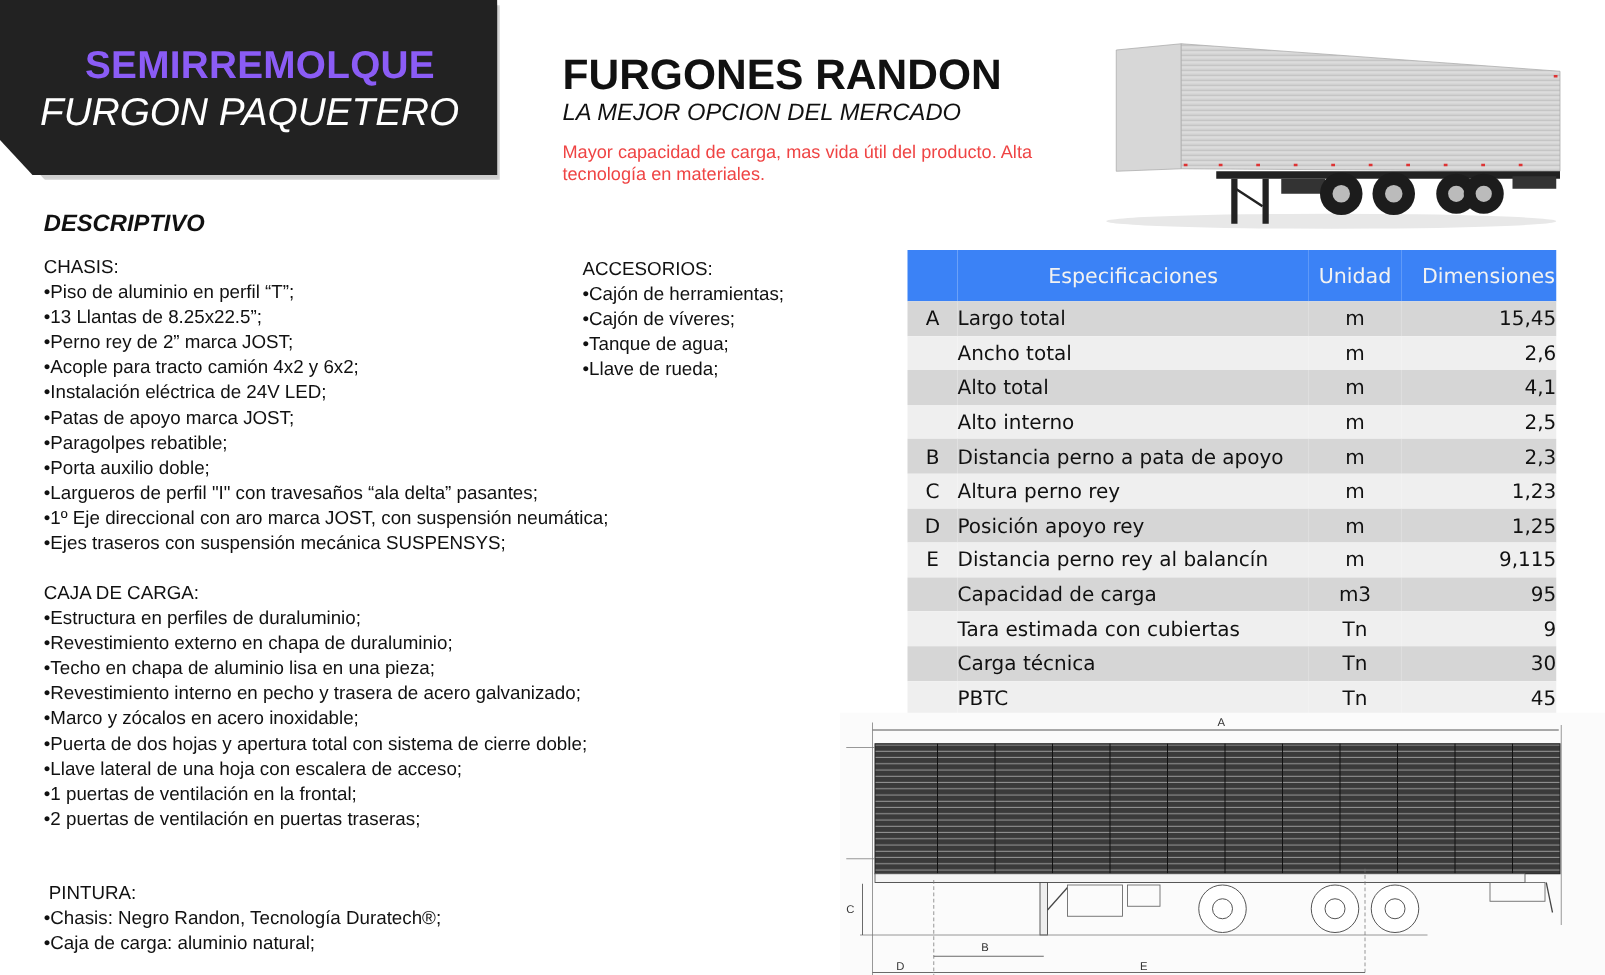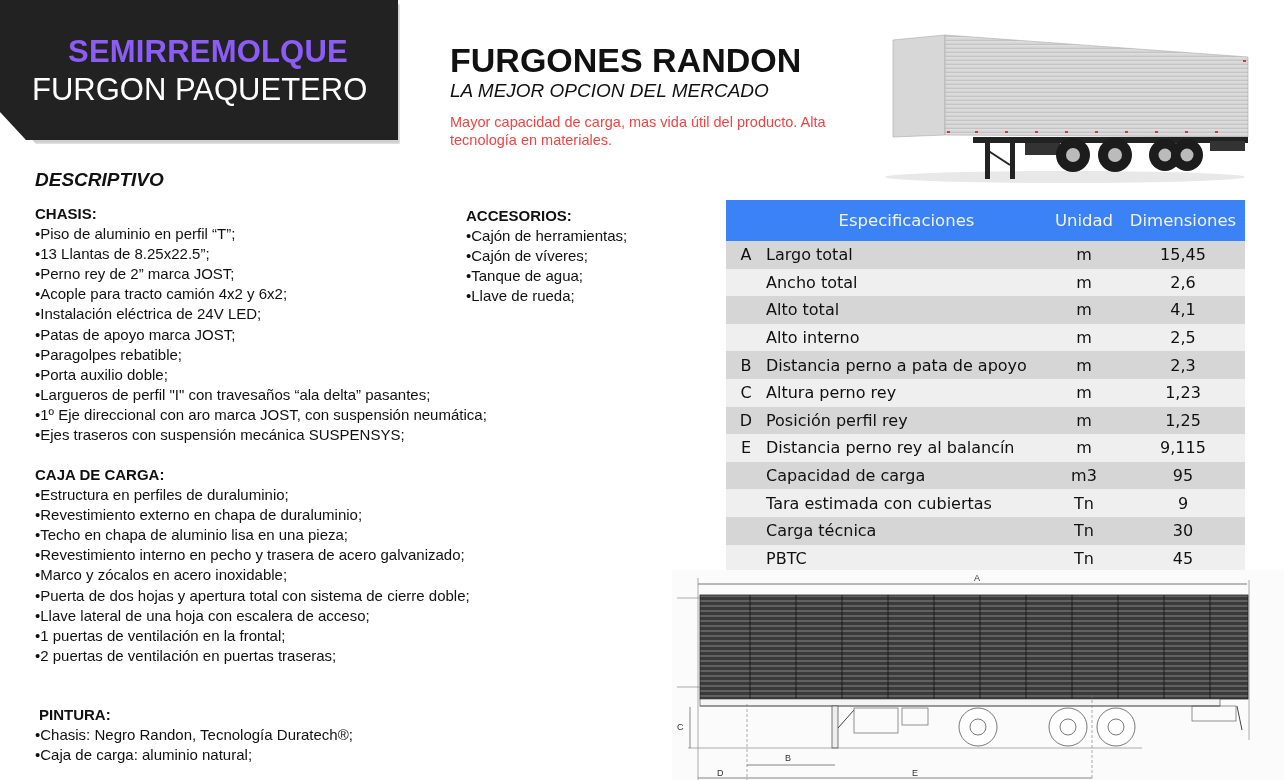--- a/index.html
+++ b/index.html
@@ -5,44 +5,44 @@
   html, body { margin:0; padding:0; background:#ffffff; }
   body { width:1284px; height:780px; position:relative; overflow:hidden; font-family:"Liberation Sans", sans-serif; color:#111; }
 
   
   .banner { position:absolute; left:0; top:0; width:398px; height:140px; background:#222222;
             clip-path: polygon(0 0, 100% 0, 100% 100%, 26px 100%, 0 112px);
             box-shadow: 2px 2px 3px rgba(0,0,0,.3); }
   .banner-shadow { position:absolute; left:10px; top:4px; width:390px; height:140px; background:#cfcfcf;
             clip-path: polygon(0 0, 100% 0, 100% 100%, 26px 100%, 0 112px); filter:blur(1px); }
   .banner-title { position:absolute; left:32px; top:34px; color:#8b5cf6; font-size:31px; font-weight:bold; letter-spacing:0.2px;margin-left:36px; }
-  .banner-sub { position:absolute; left:32px; top:72px; color:#fff; font-size:31px; }
+  .banner-sub { position:absolute; left:32px; top:72px; color:#fff; font-size:31px; font-style:italic; }
 
   .brand-title { position:absolute; left:450px; top:41px; font-size:34px; font-weight:bold; color:#111; }
   .brand-sub { position:absolute; left:450px; top:80px; font-size:19px; font-style:italic; color:#111; }
   .brand-desc { position:absolute; left:450px; top:113px; width:420px; font-size:14.5px; line-height:18px; color:#ef4444; }
 
   .hero { position:absolute; left:875px; top:25px; width:375px; height:160px; }
 
   .section-heading { position:absolute; left:35px; top:169px; font-size:19px; font-weight:bold; font-style:italic; }
 
   .block { position:absolute; font-size:15px; line-height:20.1px; color:#111; }
-  .block .h { font-weight:bold; }
+  .block .h { font-weight:normal; }
   .block .li::before { content:"\2022 "; }
 
   
   .spec { position:absolute; left:726px; top:200px; width:519px; border-collapse:collapse; font-family:"DejaVu Sans", sans-serif; font-size:16px; color:#111; }
   .spec th { background:#3b82f6; color:#f2f2f2; font-weight:normal; height:39px; font-size:16.5px; }
   .spec td { height:27.6px; padding:0; }
   .spec tr.dark td { background:#d6d6d6; }
   .spec tr.light td { background:#efefef; }
   .spec .c-letter { width:38px; text-align:center; }
   .spec .c-name { text-align:left; }
   .spec .c-unit { width:72px; text-align:center; }
-  .spec .c-dim { width:122px; text-align:center; }
+  .spec .c-dim { width:122px; text-align:right; }
 
   .drawing { position:absolute; left:672px; top:570px; width:612px; height:210px; }
 </style>
 </head>
 <body>
 
 <div class="banner-shadow"></div>
 <div class="banner"></div>
 <div class="banner-title">SEMIRREMOLQUE</div>
 <div class="banner-sub">FURGON PAQUETERO</div>
@@ -185,21 +185,21 @@
         <td class="c-dim">2,3</td>
       </tr>
     <tr class="light">
         <td class="c-letter">C</td>
         <td class="c-name">Altura perno rey</td>
         <td class="c-unit">m</td>
         <td class="c-dim">1,23</td>
       </tr>
     <tr class="dark">
         <td class="c-letter">D</td>
-        <td class="c-name">Posición perfil rey</td>
+        <td class="c-name">Posición apoyo rey</td>
         <td class="c-unit">m</td>
         <td class="c-dim">1,25</td>
       </tr>
     <tr class="light">
         <td class="c-letter">E</td>
         <td class="c-name">Distancia perno rey al balancín</td>
         <td class="c-unit">m</td>
         <td class="c-dim">9,115</td>
       </tr>
     <tr class="dark">

